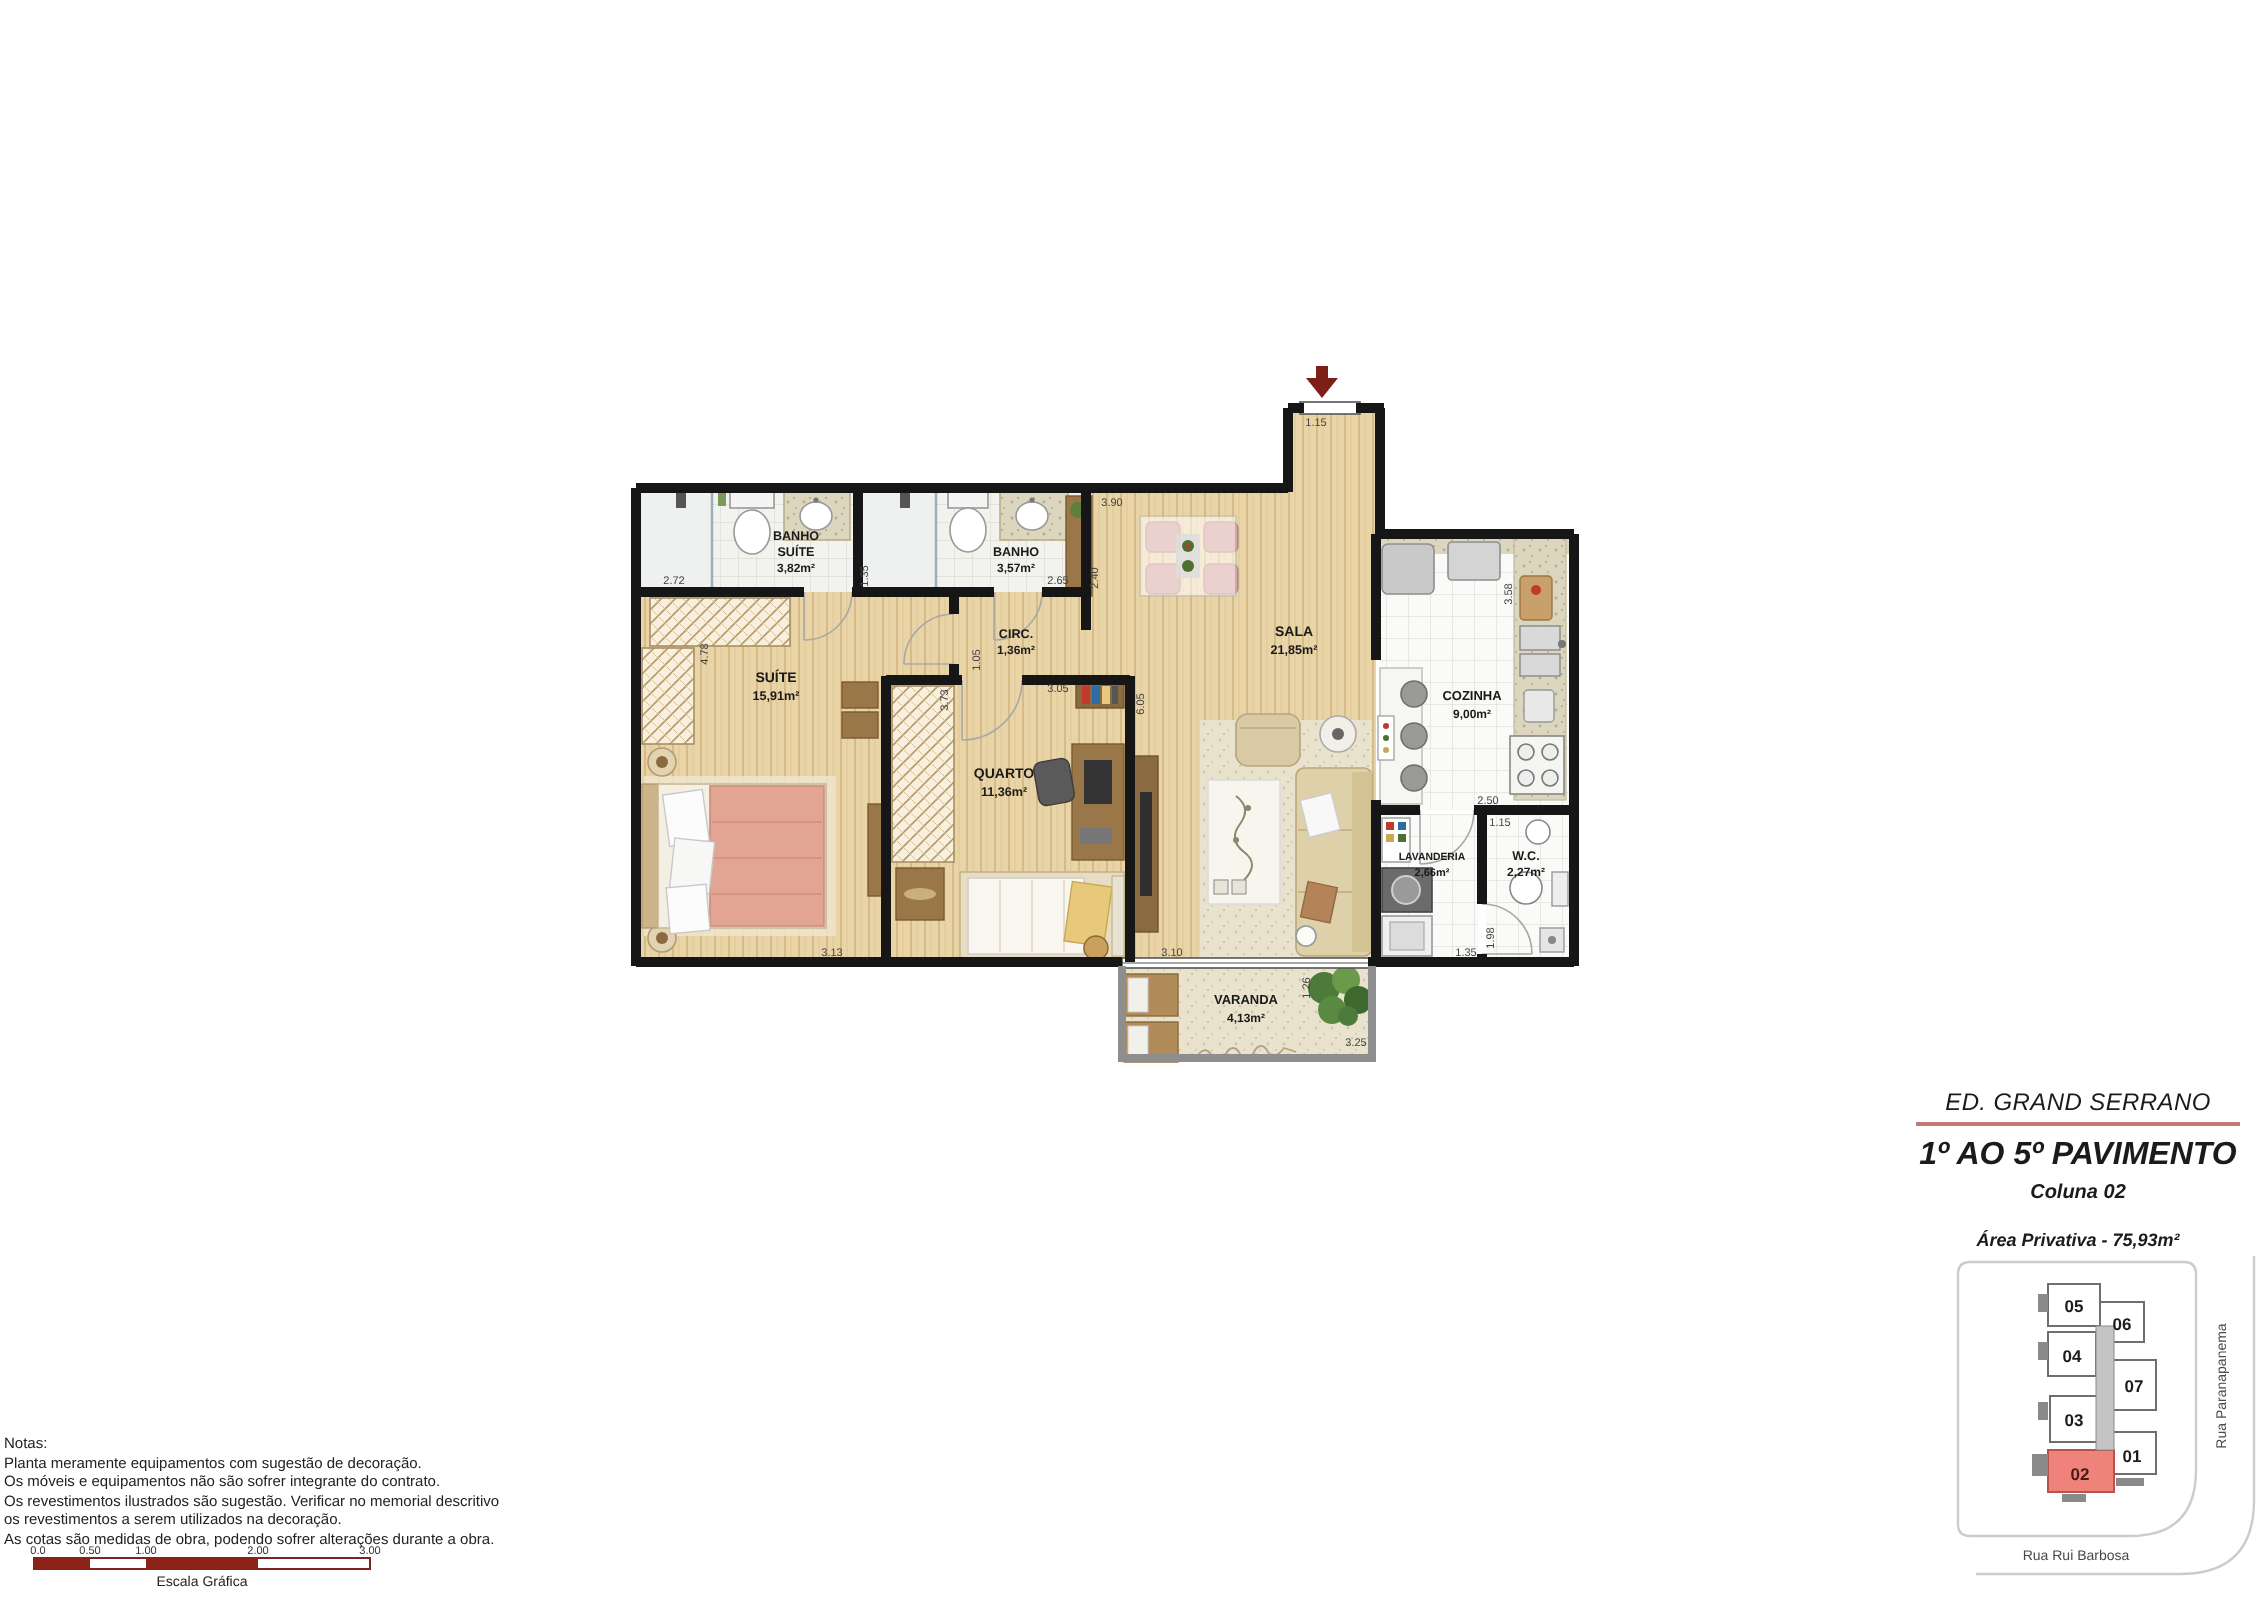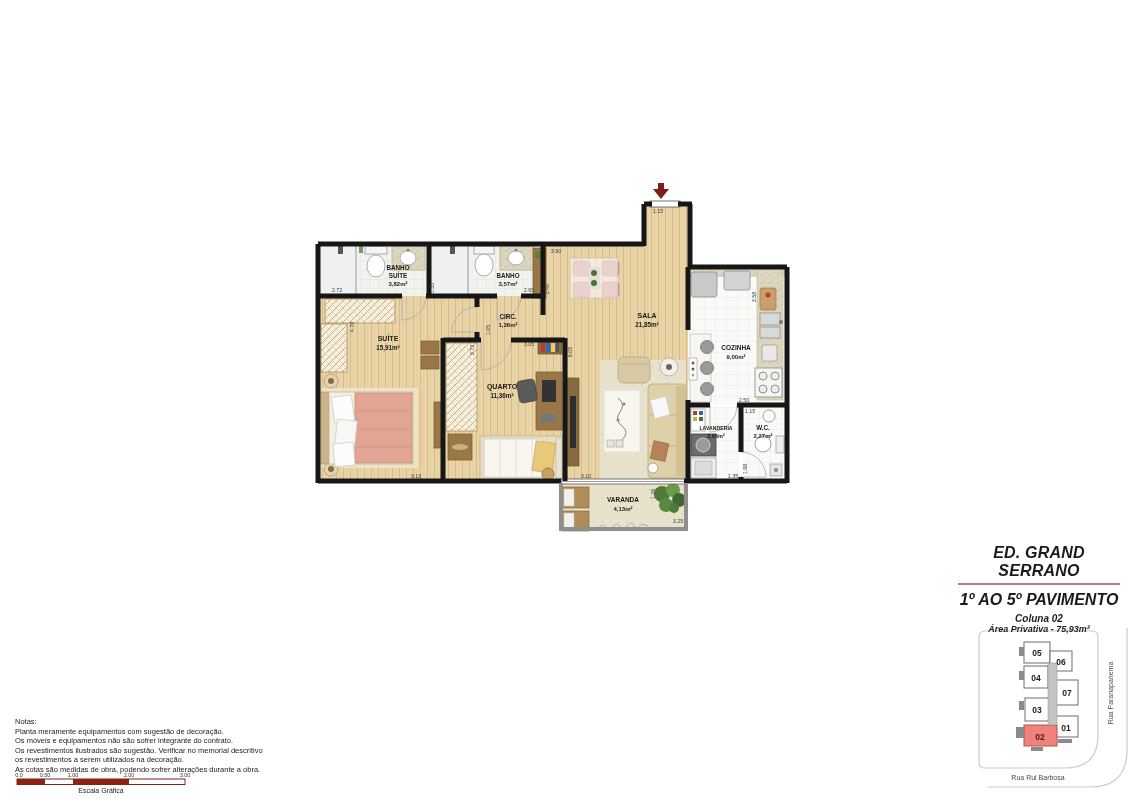--- a/index.html
+++ b/index.html
@@ -1,25 +1,25 @@
 <!DOCTYPE html>
 <html><head>
 <meta charset="utf-8">
 <style>
   html,body{margin:0;padding:0;background:#fff;}
   .page{position:relative;width:1130px;height:799px;background:#ffffff;overflow:hidden;
         font-family:"Liberation Sans", sans-serif;}
   .plan-svg{position:absolute;left:0;top:0;}
   .title-block{position:absolute;left:958px;top:544px;width:162px;text-align:center;color:#1b1b1b;}
-  .tb-building{font-size:16px;font-weight:bold;font-style:italic;letter-spacing:.2px;text-align:center;}
+  .tb-building{font-size:12px;font-weight:normal;font-style:italic;letter-spacing:.2px;text-align:center;}
   .tb-rule{height:2px;background:#c4787a;margin:3px 0 6px 0;}
   .tb-floors{font-size:16px;font-weight:bold;font-style:italic;margin-top:2px;}
   .tb-column{font-size:10px;font-weight:bold;font-style:italic;margin-top:4px;}
-  .tb-area{font-size:9px;font-weight:bold;font-style:italic;}
-  .notes{position:absolute;left:15px;top:717px;width:300px;color:#222;font-size:7.5px;line-height:9.6px;}
+  .tb-area{font-size:9px;font-weight:bold;font-style:italic;margin-top:13px;}
+  .notes{position:absolute;left:2px;top:717px;width:300px;color:#222;font-size:7.5px;line-height:9.6px;}
 </style>
 </head>
 <body>
 
 <div class="page">
 
 <svg class="plan-svg" width="1130" height="799" viewBox="0 0 1130 799">
   <defs>
     <pattern id="pWood" width="7" height="120" patternUnits="userSpaceOnUse">
       <rect width="7" height="120" fill="#e9d4a7"></rect>

